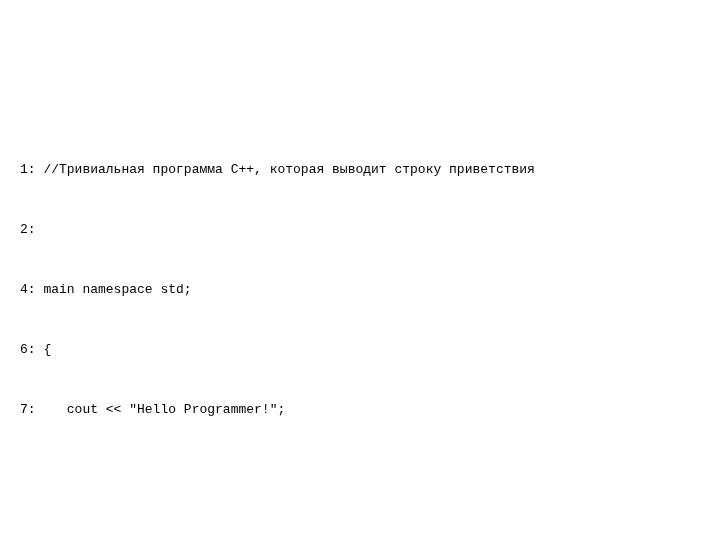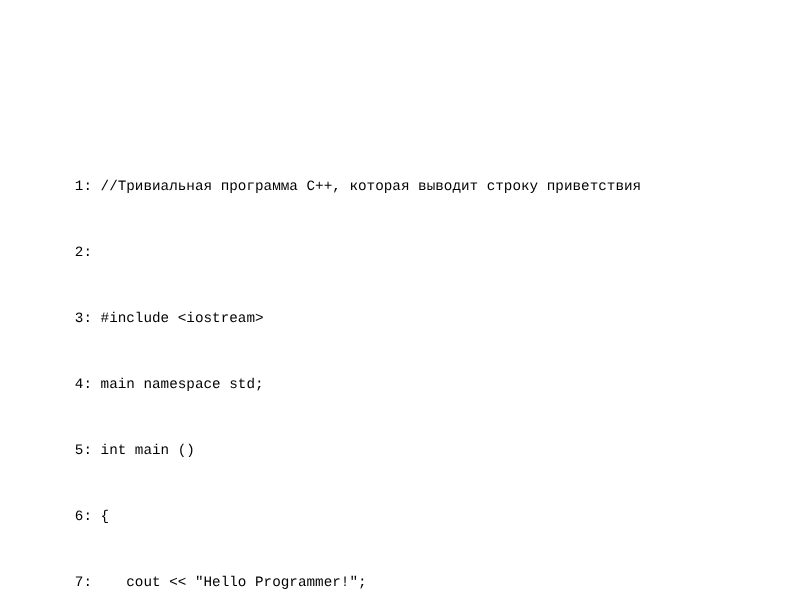--- a/index.html
+++ b/index.html
@@ -22,29 +22,26 @@
       padding: 120px 20px 20px 20px;
       font-family: 'Courier New', Courier, monospace;
       font-size: 13px;
       line-height: 20px;
       color: #000000;
       white-space: pre;
     }
 
     .code-line {
       display: block;
-      margin-left: 48px;
     }
   </style>
 </head>
 <body>
 
 <div class="code-container">
   <span class="code-line">1: //Тривиальная программа С++, которая выводит строку приветствия</span>
   <span class="code-line">2:</span>
-  <span class="code-line">3: #include &lt;iostream&gt;</span>
   <span class="code-line">4: main namespace std;</span>
-  <span class="code-line">5: int main ()</span>
   <span class="code-line">6: {</span>
   <span class="code-line">7:    cout &lt;&lt; "Hello Programmer!";</span>
   
   
 </div>
 
 </body></html>

